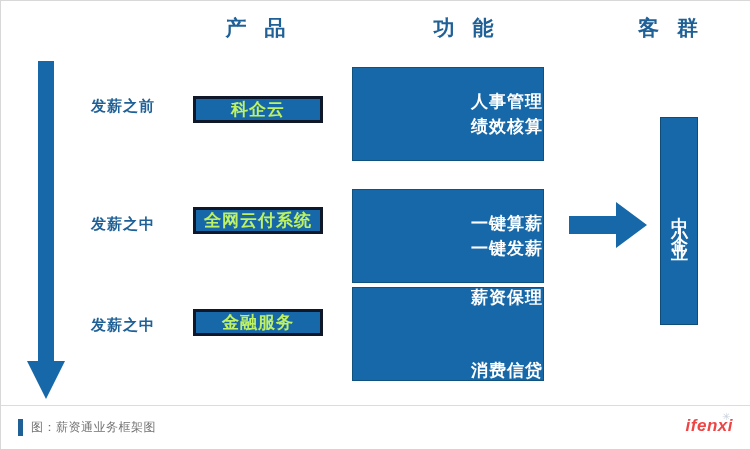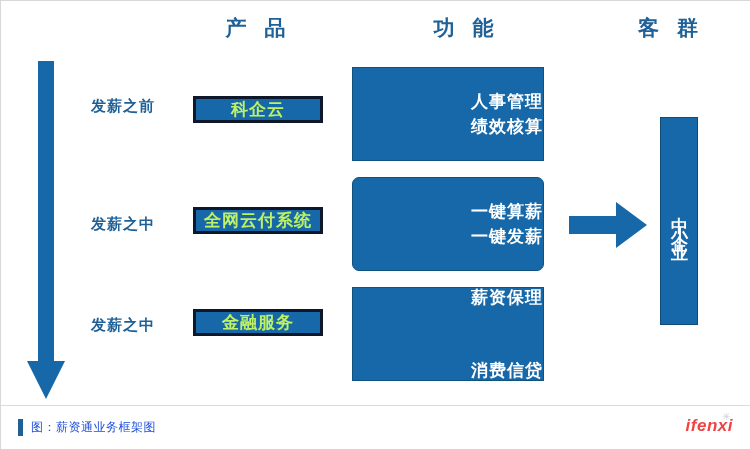--- a/index.html
+++ b/index.html
@@ -109,21 +109,21 @@
     flex-direction: column;
     align-items: flex-end;
     justify-content: center;
     box-sizing: border-box;
   }
   .function-box .fn-line {
     line-height: 25px;
     white-space: nowrap;
   }
   #function-0 { top: 66px; }
-  #function-1 { top: 176px; border-radius: 7px; }
+  #function-1 { top: 188px; }
   #function-2 { top: 286px; gap: 48px; }
 
   
   #right-arrow {
     position: absolute;
     left: 568px;
     top: 201px;
     width: 78px;
     height: 46px;
   }
@@ -169,21 +169,21 @@
     left: 17px;
     top: 13px;
     width: 5px;
     height: 17px;
     background: #1f6197;
   }
   #footer-caption {
     position: absolute;
     left: 30px;
     top: 13px;
-    color: #1d4ed8;
+    color: #737373;
     font-size: 12px;
     letter-spacing: 0.5px;
     white-space: nowrap;
   }
   #brand-logo {
     position: absolute;
     right: 18px;
     top: 10px;
     color: #ef4444;
     font-size: 17px;

